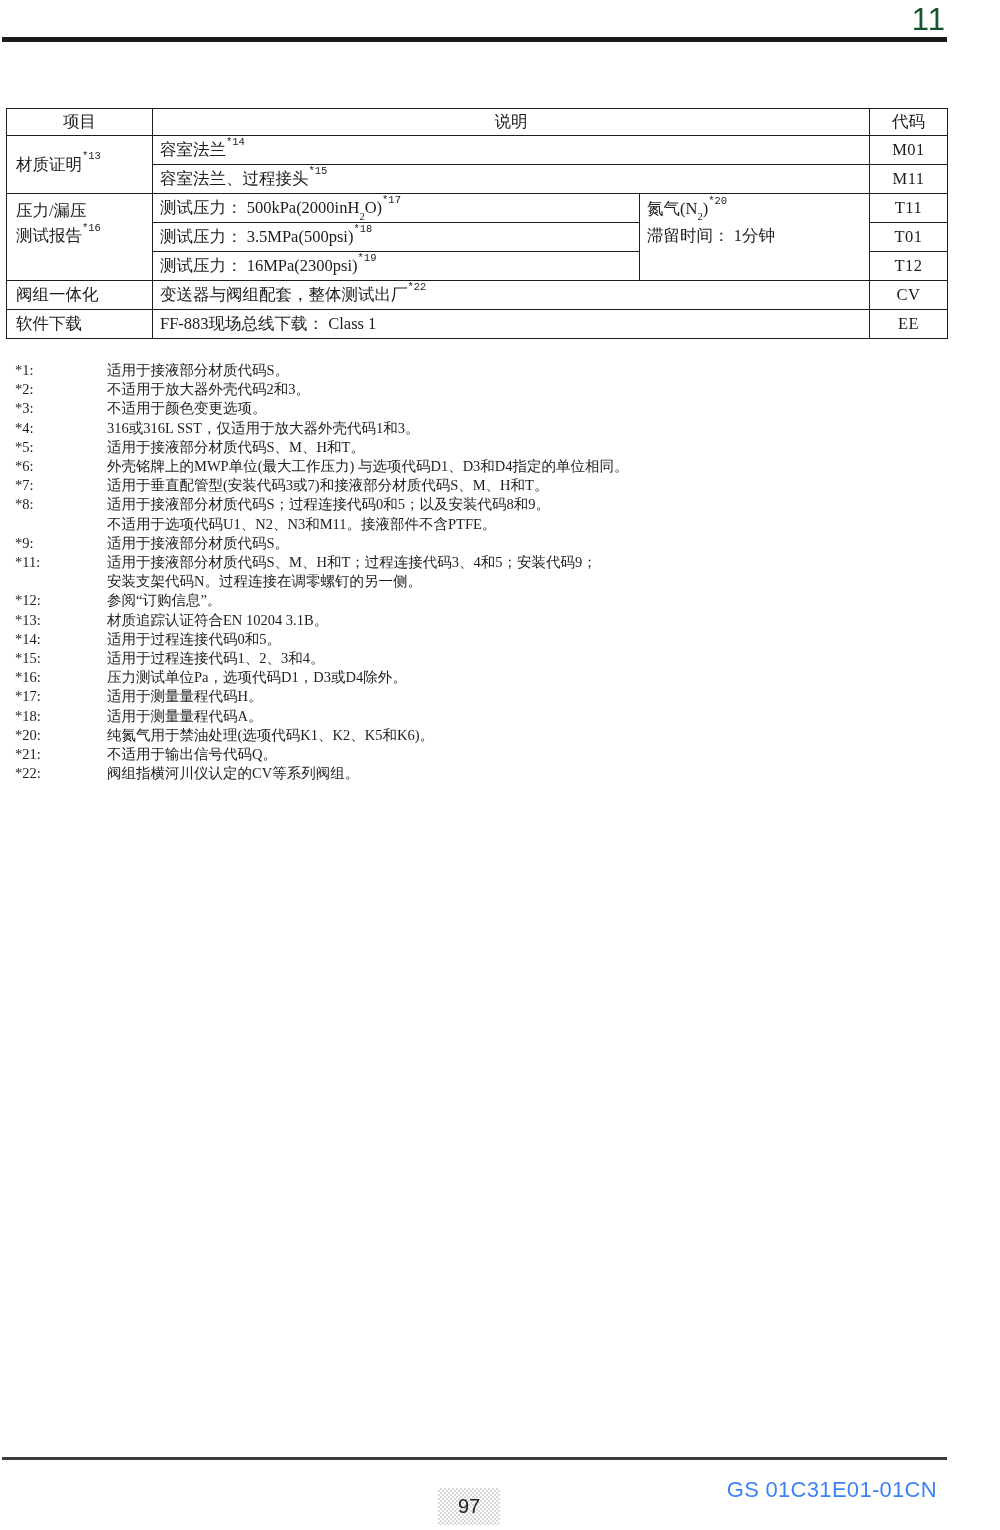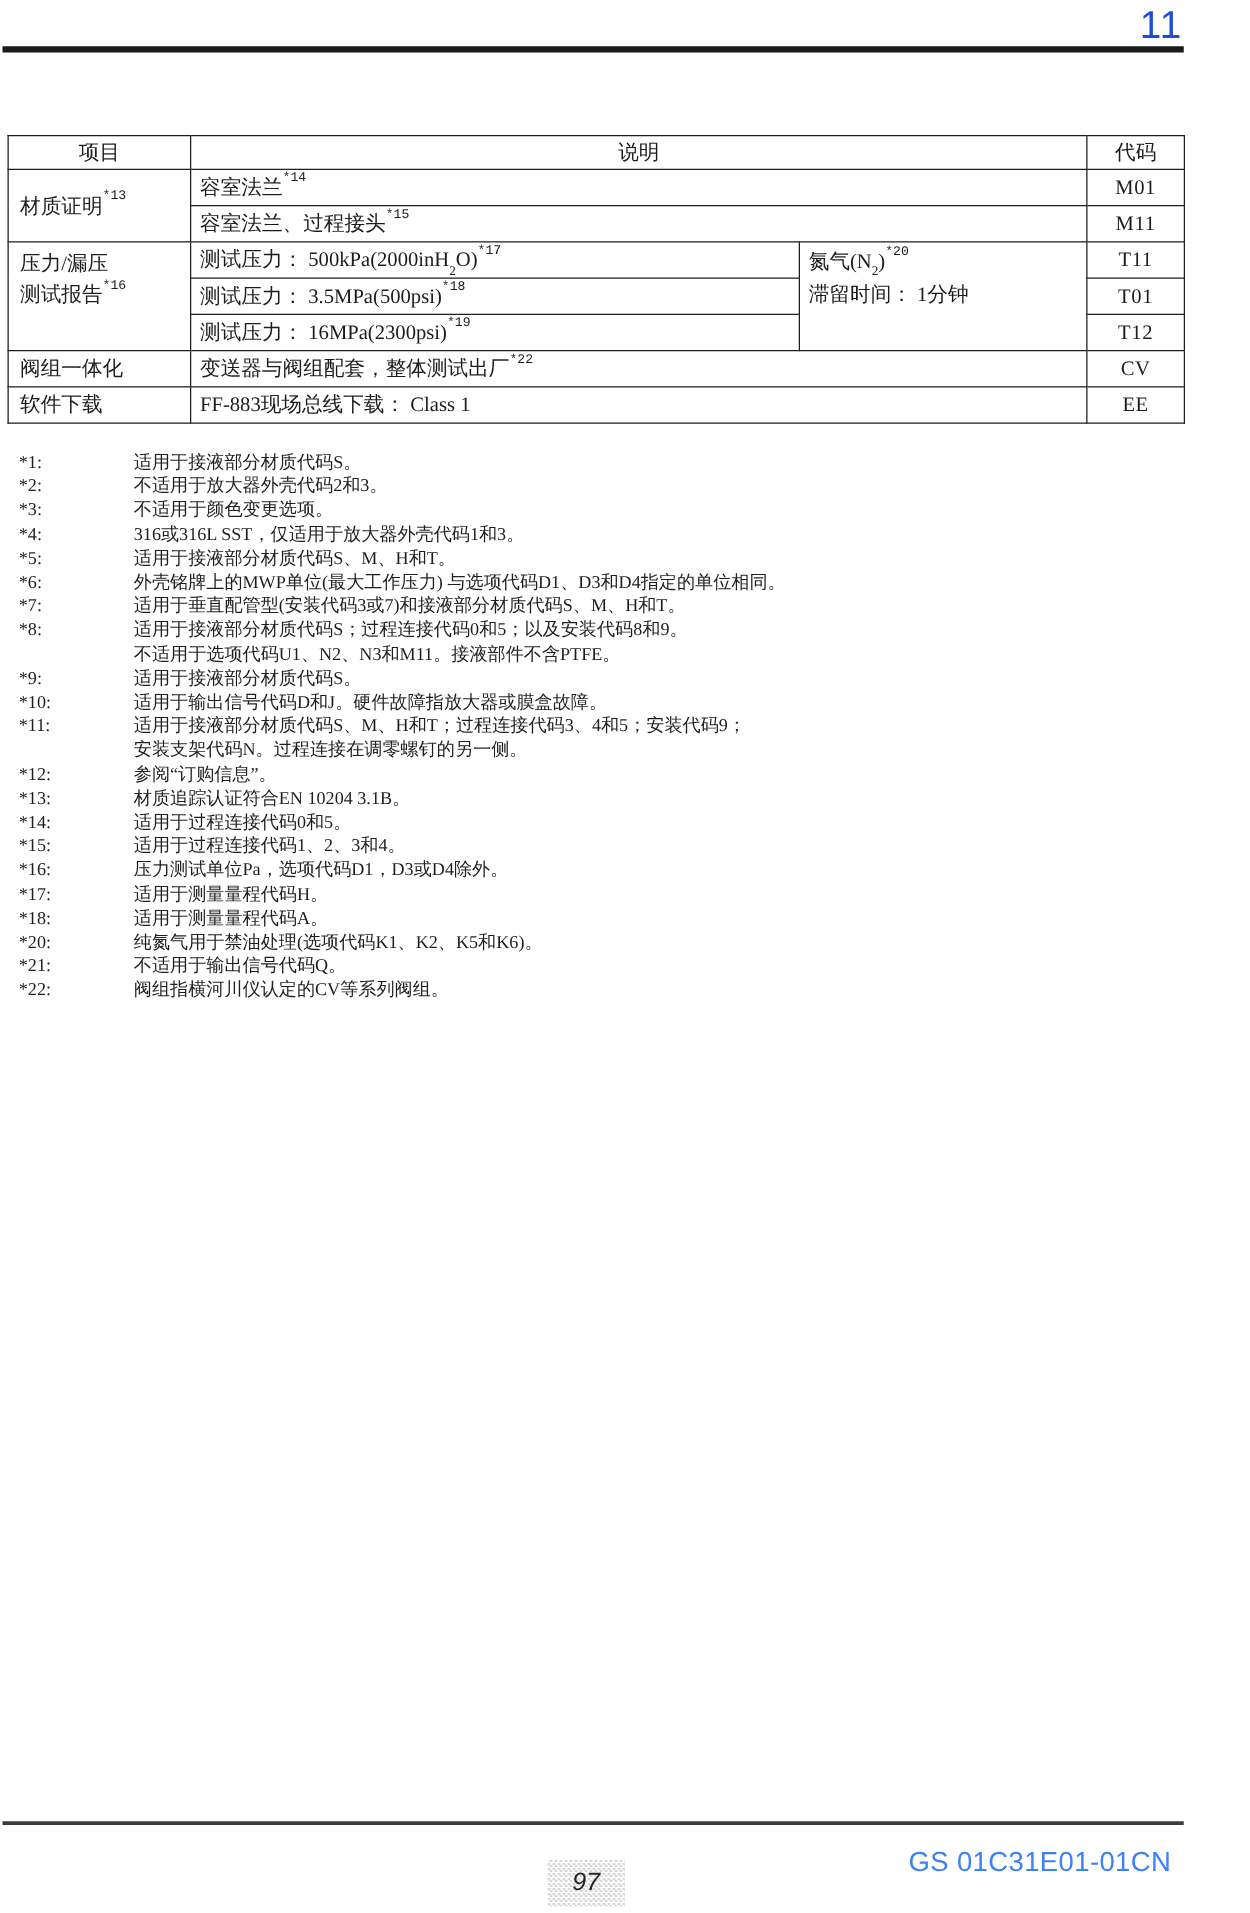--- a/index.html
+++ b/index.html
@@ -7,21 +7,21 @@
     width:1000px;height:1530px;background:#ffffff;position:relative;
     font-family:"Liberation Serif","DejaVu Serif",serif;color:#1c1c1c;
     -webkit-font-smoothing:antialiased;
   }
   .abs{position:absolute;}
 
   
   #page-number-top{
     top:2px;left:906px;width:40px;text-align:right;
     font-family:"Liberation Sans","DejaVu Sans",sans-serif;
-    font-size:31px;font-weight:400;letter-spacing:1px;color:#1d4ed8;
+    font-size:31px;font-weight:400;letter-spacing:1px;color:#14532d;
   }
   #top-rule{top:37px;left:2px;width:945px;height:5px;background:#1b1b1b;}
 
   
   #spec-table{position:absolute;top:108px;left:6px;width:941px;border-collapse:collapse;table-layout:fixed;padding-left:29px;}
   #spec-table td,#spec-table th{
     border:1.5px solid #1d1d1d;font-size:16.5px;font-weight:normal;
     height:28px;padding:0 6px;line-height:1.3;vertical-align:middle;
     overflow:hidden;white-space:nowrap;
   }
@@ -46,21 +46,20 @@
     top:1477px;left:697px;width:240px;text-align:right;
     font-family:"Liberation Sans","DejaVu Sans",sans-serif;
     font-size:22px;color:#3b82f6;letter-spacing:0.3px;
   }
   #page-number-bottom{
     top:1488px;left:438px;width:62px;height:37px;
     display:flex;align-items:center;justify-content:center;
     font-family:"Liberation Sans","DejaVu Sans",sans-serif;font-size:20px;color:#222;
     background-image:repeating-conic-gradient(#d8d8d8 0% 25%,#ffffff 0% 50%);
     background-size:4px 4px;
-    font-style:italic;
   }
 </style>
 </head>
 <body>
 
 <div class="abs" id="page-number-top">11</div>
 <div class="abs" id="top-rule"></div>
 
 <table id="spec-table">
   <colgroup>
@@ -151,24 +150,20 @@
       <div class="fn-text">
         <div>适用于接液部分材质代码S；过程连接代码0和5；以及安装代码8和9。</div>
         <div>不适用于选项代码U1、N2、N3和M11。接液部件不含PTFE。</div>
       </div>
     </div>
   <div class="fn">
       <span class="fn-label">*9:</span>
       <div class="fn-text">适用于接液部分材质代码S。</div>
     </div>
   <div class="fn">
-      <span class="fn-label">*10:</span>
-      <div class="fn-text">适用于输出信号代码D和J。硬件故障指放大器或膜盒故障。</div>
-    </div>
-  <div class="fn">
       <span class="fn-label">*11:</span>
       <div class="fn-text">
         <div>适用于接液部分材质代码S、M、H和T；过程连接代码3、4和5；安装代码9；</div>
         <div>安装支架代码N。过程连接在调零螺钉的另一侧。</div>
       </div>
     </div>
   <div class="fn">
       <span class="fn-label">*12:</span>
       <div class="fn-text">参阅“订购信息”。</div>
     </div>

